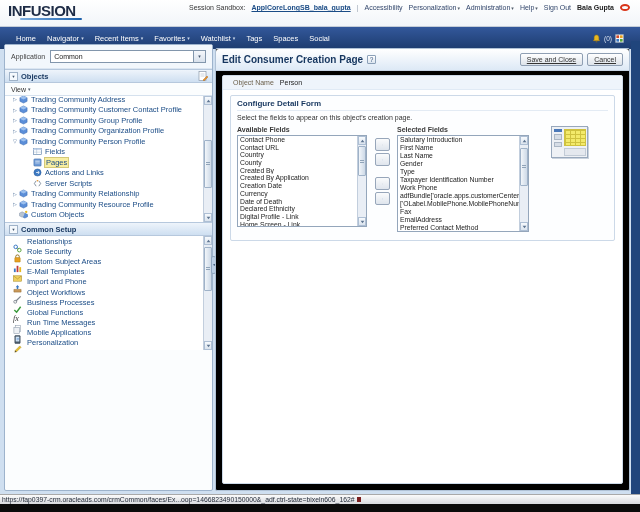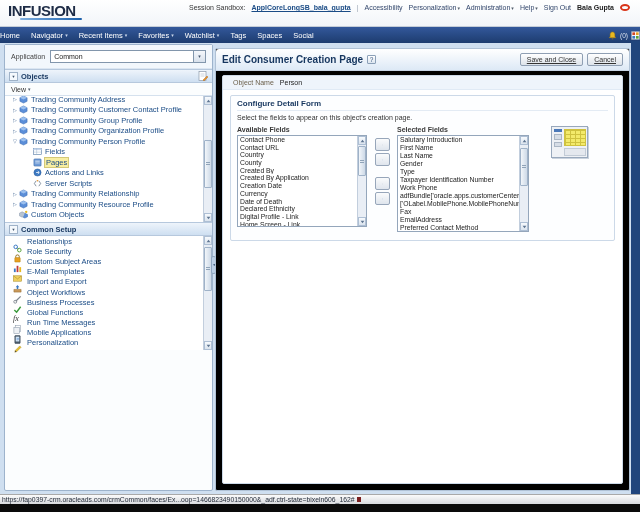--- a/index.html
+++ b/index.html
@@ -13,21 +13,21 @@
   #logo .swoosh{display:block;height:2px;width:62px;margin:0 0 0 12px;background:linear-gradient(90deg,#7fb0e2,#1b5faa);border-radius:1px;}
   #sessionrow{position:absolute;right:10px;top:4px;display:flex;align-items:center;gap:6px;font-size:7px;color:#333;white-space:nowrap;}
   #sessionrow .slink{color:#1b4c86;font-weight:bold;text-decoration:underline;}
   #sessionrow .divider{color:#9aa5b2;}
   #sessionrow .hlink{color:#32466b;}
   #sessionrow .caret{font-size:5px;color:#55606e;margin-left:1px;}
   #sessionrow .user{font-weight:bold;color:#222;}
   .oracle-o{width:10px;height:7px;border:2px solid #d9351a;border-radius:50%;}
 
   
-  #navbar{position:absolute;left:0;top:27px;width:640px;height:16px;background:linear-gradient(#33589b,#1d3c6f);display:flex;align-items:center;padding:0 0;color:#fff;}
+  #navbar{position:absolute;left:0;top:27px;width:640px;height:22px;background:linear-gradient(#33589b,#1d3c6f);display:flex;align-items:center;padding:0 16px;color:#fff;}
   #navbar .navitem{font-size:7.5px;margin-right:11px;display:flex;align-items:center;gap:2px;cursor:default;}
   #navbar .caret{font-size:5px;color:#c9d6ea;}
   #nav-right{margin-left:auto;display:flex;align-items:center;gap:3px;}
   #nav-right .count{font-size:6.5px;color:#d7e0ef;}
 
   
   #right-strip{position:absolute;left:631px;top:41px;width:9px;height:453px;background:#20457c;}
 
   
   #sidebar{position:absolute;left:4px;top:44px;width:209px;height:447px;background:#fbfdfe;border:1px solid #9db3cc;border-radius:2px;}
@@ -368,21 +368,21 @@
           </span>
         <span>E-Mail Templates</span>
       </div>
       <div class="crow">
         <span class="ic">
             <svg width="9" height="9" viewBox="0 0 10 10">
               <path d="M1 6h8v3H1z" fill="#c89858" stroke="#8a6830" stroke-width="0.5"></path>
               <path d="M5 1 7 3.5H5.8V5.5H4.2V3.5H3z" fill="#3a78c2"></path>
             </svg>
           </span>
-        <span>Import and Export</span>
+        <span>Import and Phone</span>
       </div>
       <div class="crow">
         <span class="ic">
             <svg width="9" height="9" viewBox="0 0 10 10">
               <line x1="3" y1="7" x2="8.5" y2="1.5" stroke="#808890" stroke-width="1.4"></line>
               <circle cx="2.5" cy="7.5" r="1.6" fill="none" stroke="#808890" stroke-width="1"></circle>
             </svg>
           </span>
         <span>Object Workflows</span>
       </div>

